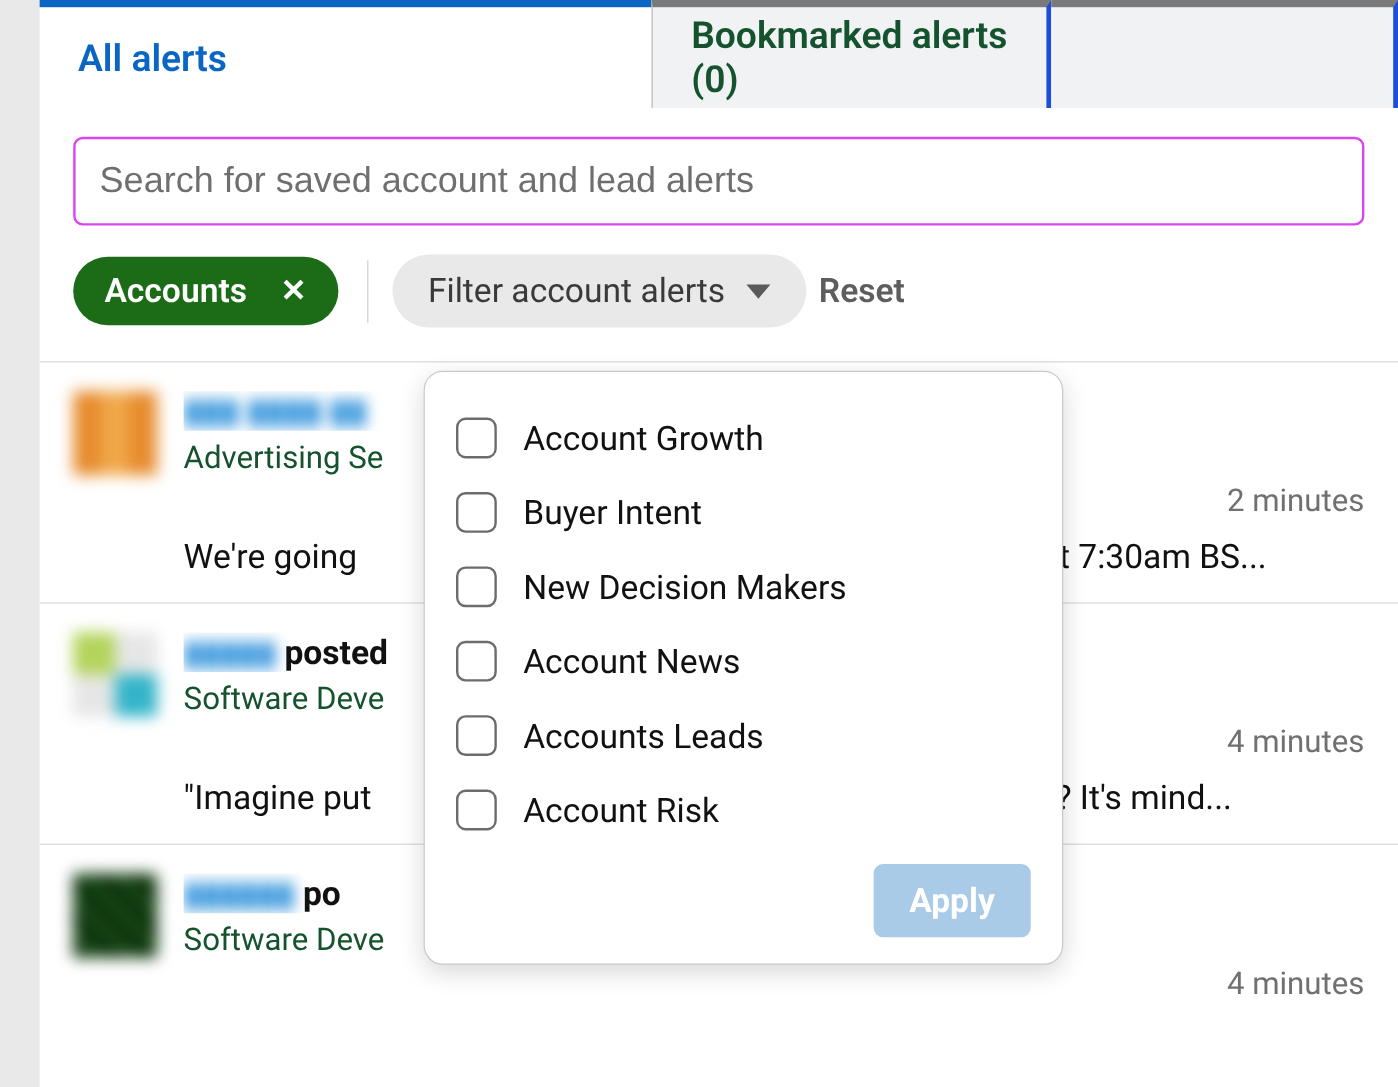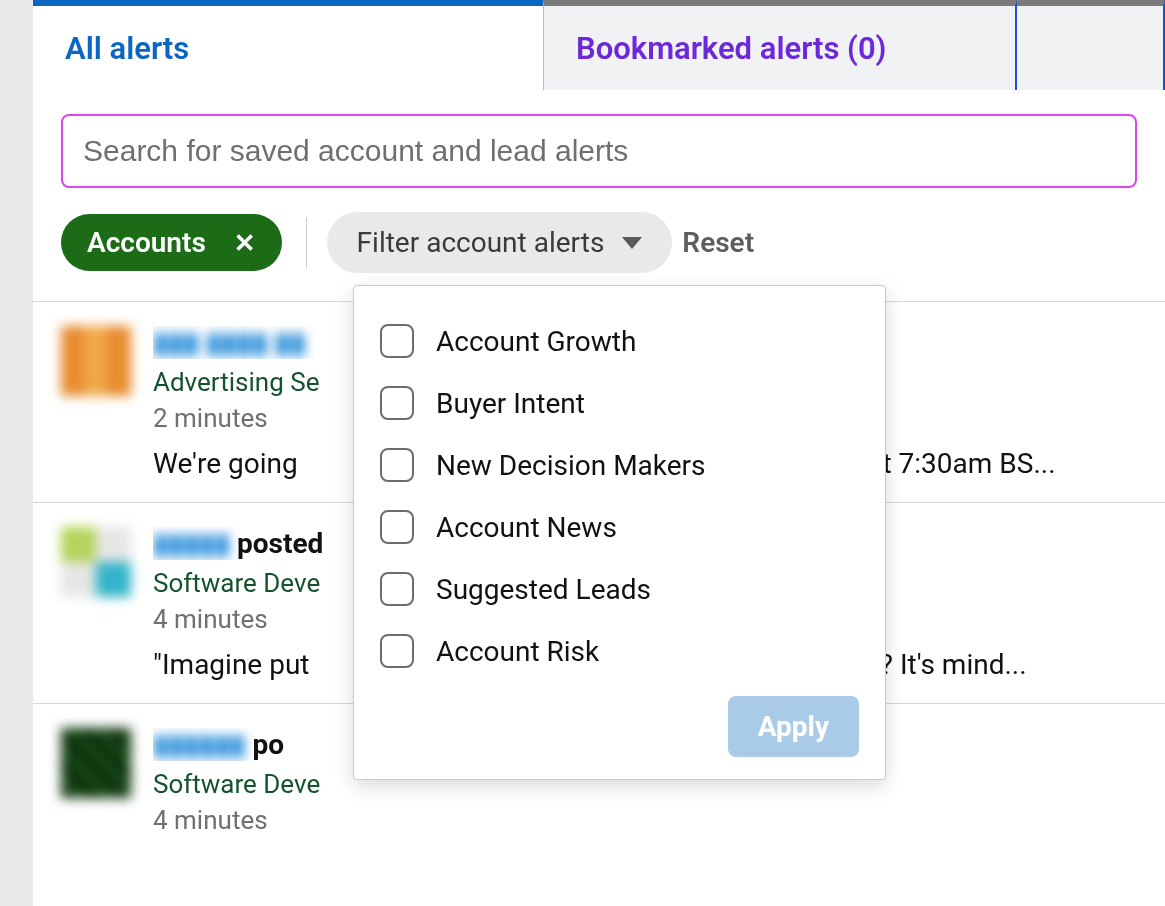--- a/index.html
+++ b/index.html
@@ -34,26 +34,26 @@
     border-top: 6px solid transparent;
   }
   .tab.active {
     width: 510px;
     background: #fff;
     color: #0a66c2;
     border-top: 6px solid #0a66c2;
   }
   .tab.inactive {
     flex: 0 0 auto;
-    width: 474px;
+    width: 333px;
     background: #f1f2f4;
-    color: #6d28d9;
+    color: #14532d;
     border-top: 6px solid #7a7a7a;
     border-left: 1px solid #bbb;
-    border-right: 2px solid #1d4ed8;
+    border-right: 4px solid #1d4ed8;
   }
   .tab.rest {
     flex: 1;
     border-top: 6px solid #7a7a7a;
     border-left: none;
   }
   .panel {
     background: #fff;
     min-height: 900px;
   }
@@ -164,38 +164,39 @@
     font-size: 26px;
     color: #14532d;
     margin-top: 8px;
     white-space: nowrap;
     overflow: hidden;
   }
   .alert-time {
     font-size: 26px;
     color: #707070;
     margin-top: 6px;
+    text-align: right;
   }
   .alert-snippet {
     font-size: 28px;
     color: #111;
     margin-top: 14px;
     white-space: nowrap;
     overflow: hidden;
     text-overflow: ellipsis;
   }
   
   .popover {
     position: absolute;
     left: 320px;
-    top: 285px;
+    top: 309px;
     width: 533px;
     background: #fff;
     border: 1px solid #c9c9c9;
-    border-radius: 4px;
+    border-radius: 16px;
     box-shadow: 0 6px 20px rgba(0,0,0,0.15);
     padding: 24px 26px 22px 26px;
   }
   .opt {
     display: flex;
     align-items: center;
     gap: 22px;
     padding: 14px 0;
     cursor: pointer;
   }
@@ -315,21 +316,21 @@
     <div class="opt">
       <span class="cb"></span>
       <span class="opt-label">New Decision Makers</span>
     </div>
     <div class="opt">
       <span class="cb"></span>
       <span class="opt-label">Account News</span>
     </div>
     <div class="opt">
       <span class="cb"></span>
-      <span class="opt-label">Suggested Leads</span>
+      <span class="opt-label">Accounts Leads</span>
     </div>
     <div class="opt">
       <span class="cb"></span>
       <span class="opt-label">Account Risk</span>
     </div>
     <div class="apply-row">
       <div class="apply-btn">Apply</div>
     </div>
   </div>
 </div>

